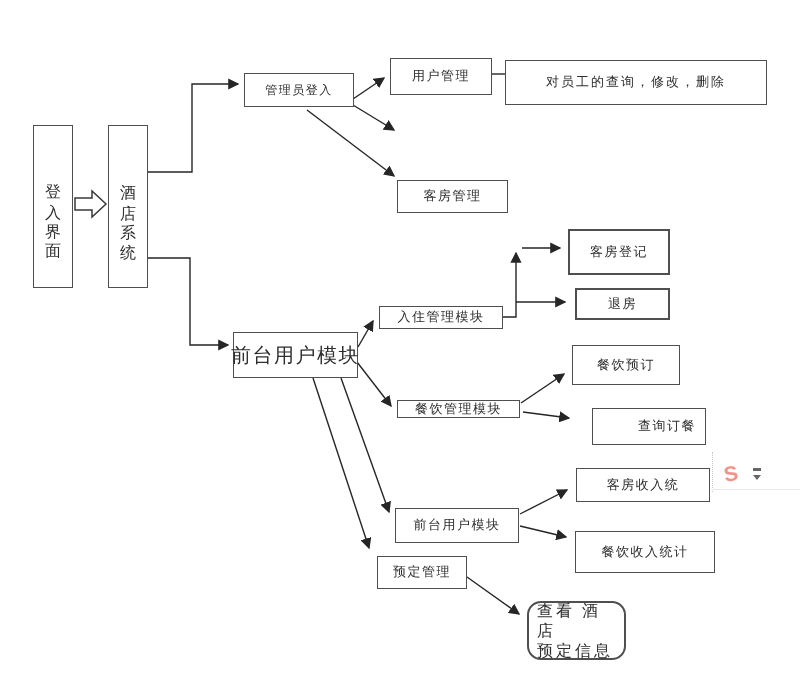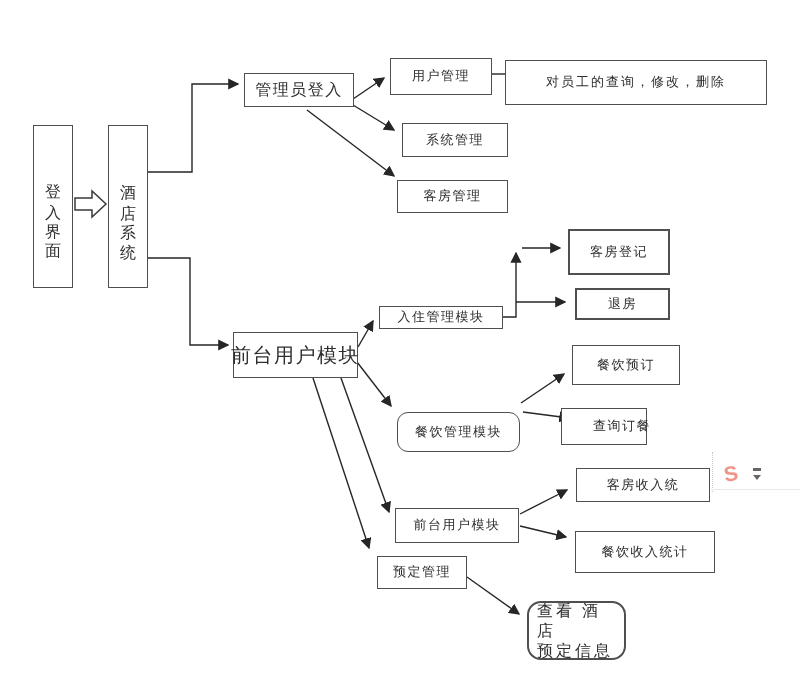--- a/index.html
+++ b/index.html
@@ -100,43 +100,42 @@
       <path d="M313,378 L369,548" marker-end="url(#arw)"></path>
 
       <path d="M467,577 L519,614" marker-end="url(#arw)"></path>
     </g>
   </svg>
 
   <div class="node vert" style="left:33px; top:125px; width:40px; height:163px;">登入界面</div>
 
   <div class="node vert" style="left:108px; top:125px; width:40px; height:163px;">酒店系统</div>
 
-  <div class="node" style="left:244px; top:73px; width:110px; height:34px; font-size:16px;">管理员登入</div>
+  <div class="node" style="left:244px; top:73px; width:110px; height:34px; font-size:12px;">管理员登入</div>
 
   <div class="node" style="left:390px; top:58px; width:102px; height:37px;">用户管理</div>
 
   <div class="node" style="left:505px; top:60px; width:262px; height:45px; letter-spacing:2px;">对员工的查询，修改，删除</div>
 
-  <div class="node" style="left:402px; top:123px; width:106px; height:34px;">系统管理</div>
 
   <div class="node" style="left:397px; top:180px; width:111px; height:33px;">客房管理</div>
 
   <div class="node" style="left:233px; top:332px; width:125px; height:46px; font-size:20px;">前台用户模块</div>
 
   <div class="node" style="left:379px; top:306px; width:124px; height:23px;">入住管理模块</div>
 
   <div class="node thick" style="left:568px; top:229px; width:102px; height:46px;">客房登记</div>
 
   <div class="node thick" style="left:575px; top:288px; width:95px; height:32px;">退房</div>
 
-  <div class="node" style="left:397px; top:412px; width:123px; height:40px;border-radius:11px;">餐饮管理模块</div>
+  <div class="node" style="left:397px; top:400px; width:123px; height:18px;">餐饮管理模块</div>
 
   <div class="node" style="left:572px; top:345px; width:108px; height:40px;">餐饮预订</div>
 
-  <div class="node" style="left:561px; top:408px; width:86px; height:37px;padding-left:36px;">查询订餐</div>
+  <div class="node" style="left:592px; top:408px; width:114px; height:37px;padding-left:36px;">查询订餐</div>
 
   <div class="node" style="left:395px; top:508px; width:124px; height:35px;">前台用户模块</div>
 
   <div class="node" style="left:576px; top:468px; width:134px; height:34px;">客房收入统</div>
 
   <div class="node" style="left:575px; top:531px; width:140px; height:42px;">餐饮收入统计</div>
 
   <div class="node" style="left:377px; top:556px; width:90px; height:33px;">预定管理</div>
 
   <div class="node thick wrap" style="left:527px; top:601px; width:99px; height:59px; padding:4px 8px; justify-content:flex-start;">查看 酒店

